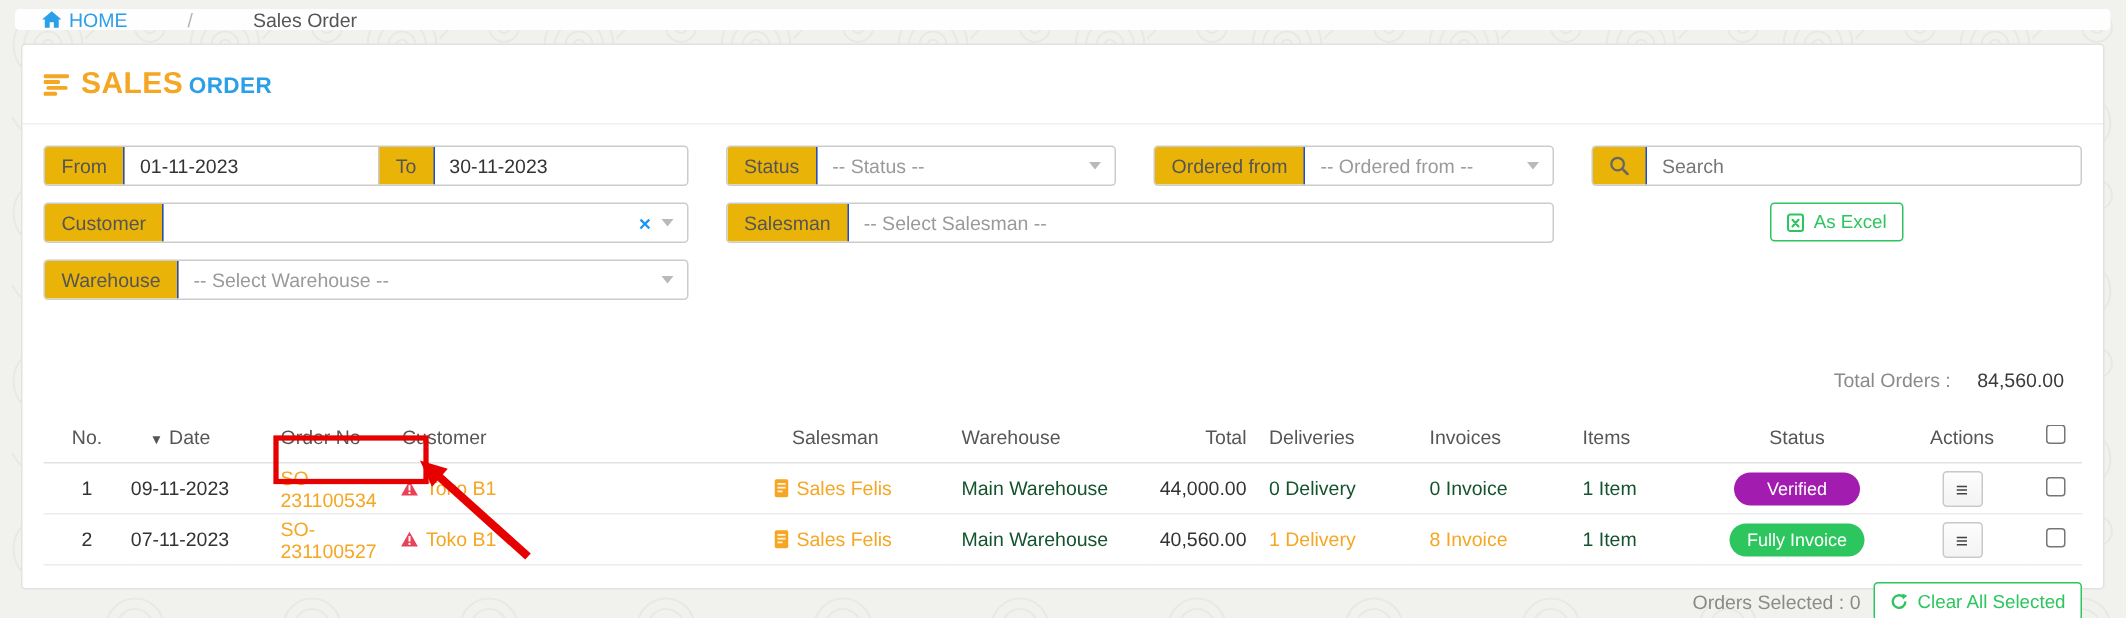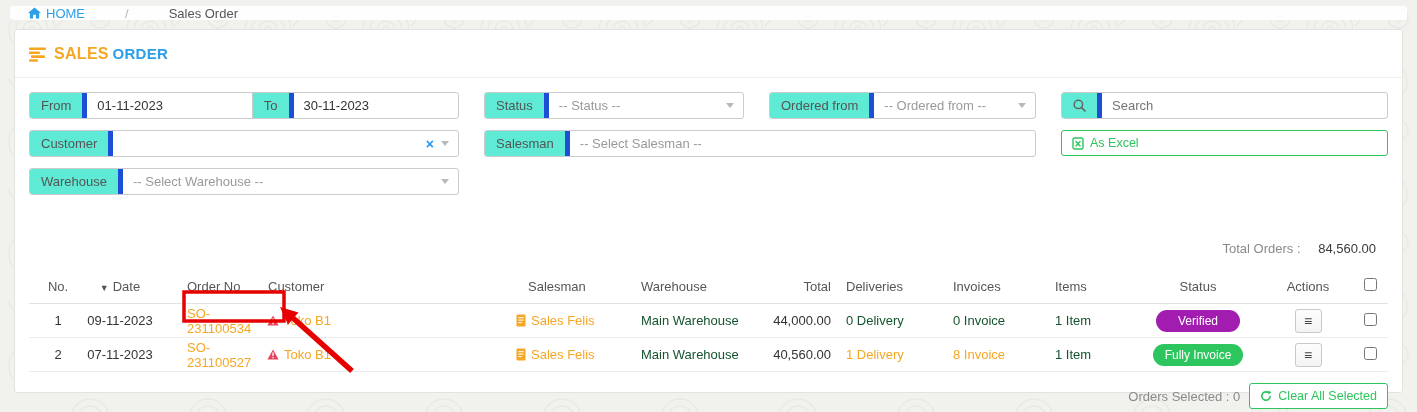--- a/index.html
+++ b/index.html
@@ -13,41 +13,41 @@
     border-radius:3px; display:flex; align-items:center; padding-left:18px;gap:31px; }
   .bc-home { color:#2b9fe8; display:flex; align-items:center; gap:5px; cursor:pointer; }
   .bc-sep { color:#b5b5b5; margin:0 9px; }
   .bc-current { color:#555; }
 
   
   .card { margin:9px 14px 0 14px; background:#fff; border:1px solid #e2e2e0;
     border-radius:3px; height:364px; position:relative; }
   .card-header { padding:15px 14px 14px 14px; border-bottom:1px solid #efefef;
     display:flex; align-items:center; gap:8px; }
-  .title-orange { color:#f5a623; font-size:16px; font-weight:600; letter-spacing:.3px; }
+  .title-orange { color:#f5a623; font-size:20px; font-weight:600; letter-spacing:.3px; }
   .title-blue { color:#2b9fe8; font-size:15px; font-weight:600; letter-spacing:.3px; }
 
   
   .filters { padding:14px; display:flex; gap:25px; }
   .fcol1 { width:430px; } .fcol2 { width:552px; } .fcol3 { flex:1; }
   .frow { display:flex; margin-bottom:11px; }
   .igroup { display:flex; align-items:stretch; height:27px; border:1px solid #ccc;
     border-radius:3px; background:#fff; flex:1; overflow:hidden; }
-  .iaddon { background:#5eead4; border-right:5px solid #1d4ed8; padding:0 11px;
+  .iaddon { background:#eab308; border-right:1px solid #1d4ed8; padding:0 11px;
     display:flex; align-items:center; color:#555; white-space:nowrap; }
   .ival { flex:1; display:flex; align-items:center; padding:0 10px; color:#333;
     border:none; outline:none; font:inherit; background:transparent; min-width:0; }
   .iplaceholder { color:#9a9a9a; }
   .imid-addon { border-left:1px solid #ccc; }
   .caret { width:0; height:0; border-left:4px solid transparent; border-right:4px solid transparent;
     border-top:5px solid #b9b9b9; margin:auto 9px auto 0; flex:none; }
   .clear-x { color:#2196f3; font-weight:bold; font-size:14px; margin:auto 7px auto 0; cursor:pointer; line-height:1; }
   .row2col { display:flex; gap:25px; }
   .w-status { width:260px; flex:none; }
-  .btn-row { display:flex; justify-content:center;flex-direction:column; }
+  .btn-row { display:flex; justify-content:center; }
   .btn-green { display:inline-flex; align-items:center; gap:6px; height:26px; padding:0 10px;
     border:1px solid #2dc55e; color:#2dc55e; background:#fff; border-radius:3px;
     font-size:12.5px; cursor:pointer; font-family:inherit; }
 
   
   .total-row { padding:21px 26px 0 14px; text-align:right; }
   .total-label { color:#8a8a8a; margin-right:14px; }
   .total-value { color:#3a3a3a; }
 
   

